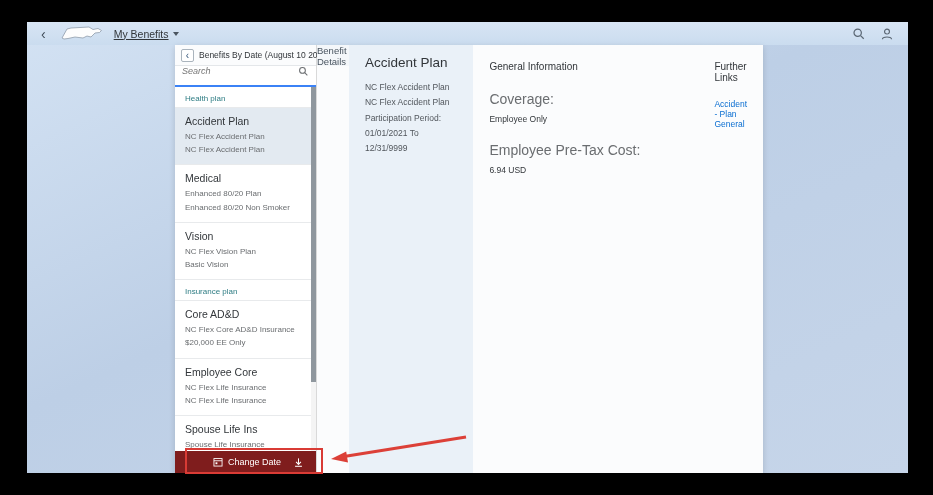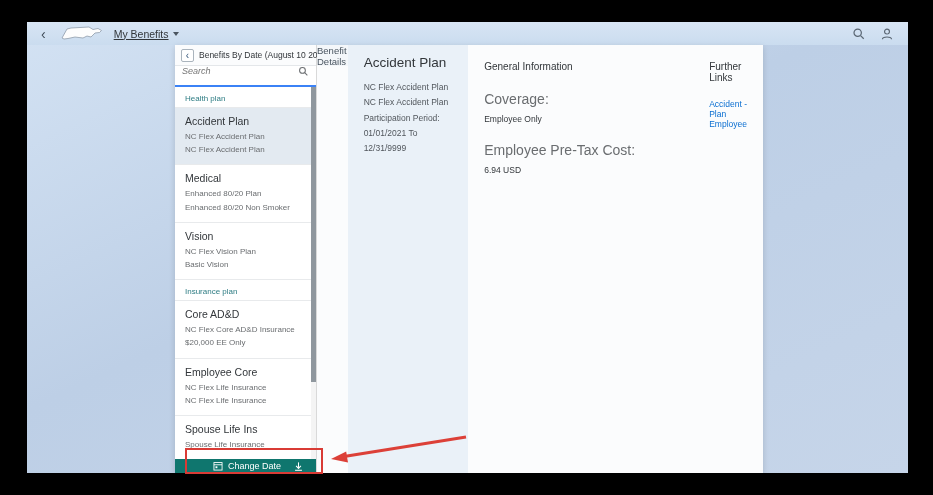--- a/index.html
+++ b/index.html
@@ -37,21 +37,21 @@
   .m-search input { flex:1; border:none; outline:none; font-style:italic; font-size:9px; color:#74777a;
                     font-family:"Liberation Sans", sans-serif; background:transparent; width:80%; }
   .m-list { flex:1; position:relative; overflow:hidden; background:#fff; }
   .group-hdr { font-size:8px; color:#2f7d84; padding:7px 10px 4px 10px; border-bottom:1px solid #e8eaec; }
   .li { padding:7px 10px 8px 10px; border-bottom:1px solid #e8eaec; cursor:pointer; }
   .li.selected { background:#e3eaf1; }
   .li-title { font-size:10.5px; color:#32363a; margin-bottom:3px; }
   .li-line { font-size:8px; color:#6a6d70; line-height:1.65; }
   .scrollbar { position:absolute; right:0; top:0; width:5px; height:100%; background:#f4f4f4; }
   .scroll-thumb { position:absolute; right:0; top:0; width:5px; height:295px; background:#8f979e; }
-  .m-footer { height:14px; background:#0f766e; display:flex; align-items:center;
+  .m-footer { height:22px; background:#7f1d1d; display:flex; align-items:center;
               justify-content:flex-end; padding:0 12px; gap:12px; }
   .cd-btn { display:flex; align-items:center; gap:5px; color:#fff; font-size:9px; cursor:pointer; }
   .dl-btn { cursor:pointer; display:flex; align-items:center; }
 
   
   .detail { flex:1; display:flex; flex-direction:row; background:#fbfcfd; }
   .d-header { height:21px; display:flex; align-items:center; justify-content:center;
               background:#f4f7fa; font-size:9.5px; color:#4a5560; }
   .obj-header { background:#eaf1f8; padding:10px 16px 12px 16px; }
   .obj-title { font-size:13.5px; color:#32363a; margin-bottom:10px; }
@@ -194,21 +194,21 @@
             <div class="f-label">Coverage:</div>
             <div class="f-value">Employee Only</div>
           </div>
           <div class="field">
             <div class="f-label">Employee Pre-Tax Cost:</div>
             <div class="f-value">6.94 USD</div>
           </div>
         </div>
         <div>
           <div class="sec-title">Further Links</div>
-          <div class="link">Accident - Plan Employee</div>
+          <div class="link">Accident - Plan General</div>
         </div>
       </div>
     </div>
 
   </div>
 </div>
 
 <div class="anno-rect"></div>
 
 <svg class="anno-svg" viewBox="0 0 933 495">

